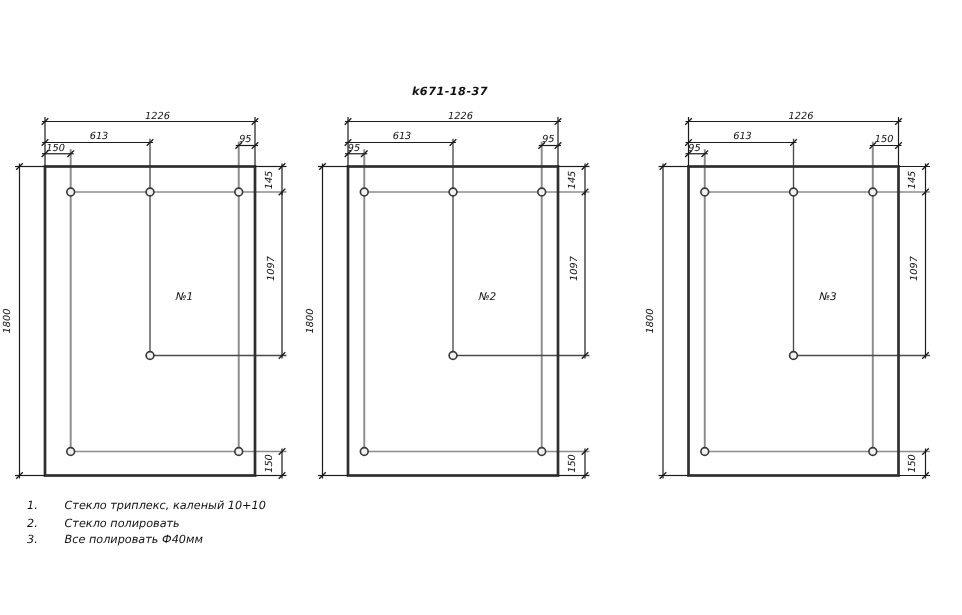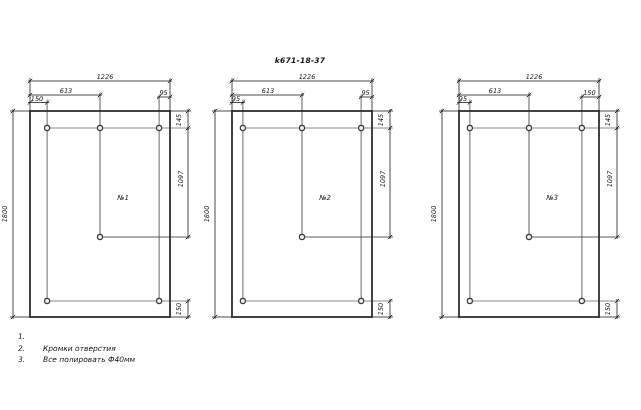--- a/index.html
+++ b/index.html
@@ -190,23 +190,24 @@
         <circle cx="529" cy="237" r="2.6" fill="#f2f2f2" stroke="#3a3a3a" stroke-width="1.1"></circle>
         <circle cx="469.8482871125612" cy="301" r="2.6" fill="#f2f2f2" stroke="#3a3a3a" stroke-width="1.1"></circle>
         <circle cx="581.8711256117455" cy="301" r="2.6" fill="#f2f2f2" stroke="#3a3a3a" stroke-width="1.1"></circle>
         <text x="552" y="200" fill="#111111" font-size="7" font-style="italic" font-family="&quot;DejaVu Sans&quot;,sans-serif" text-anchor="middle">№3</text>
       </g>
     </svg>
 
   <div id="notes">
     <div class="note-row">
       <span class="note-num">1.</span>
+      <span class="note-text">Стекло триплекс, каленый 10+10</span>
     </div>
     <div class="note-row">
       <span class="note-num">2.</span>
-      <span class="note-text">Кромки отверстия</span>
+      <span class="note-text">Стекло полировать</span>
     </div>
     <div class="note-row">
       <span class="note-num">3.</span>
       <span class="note-text">Все полировать Ф40мм</span>
     </div>
   </div>
 </div>
 
 </body></html>

